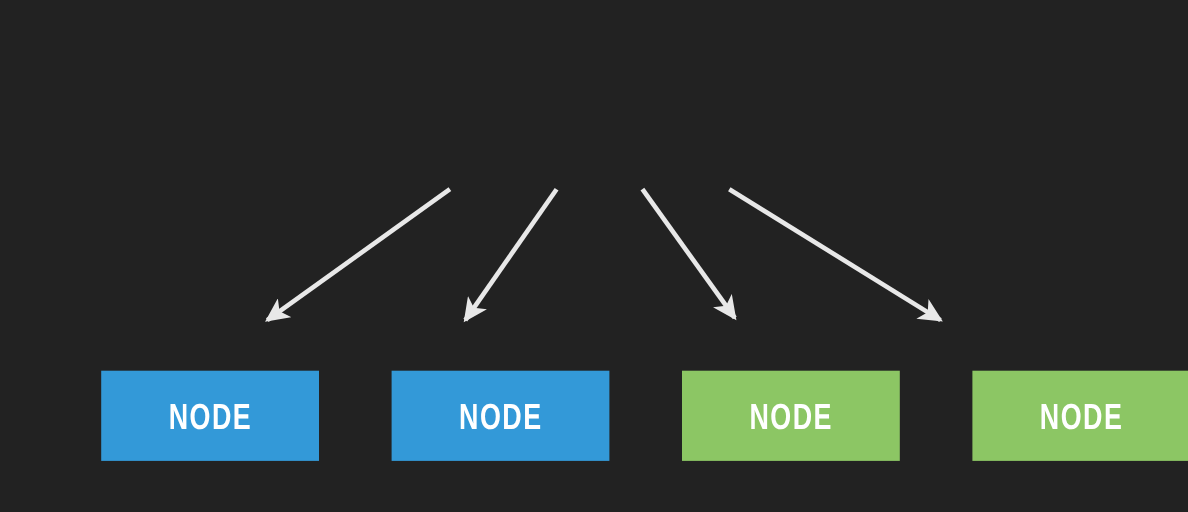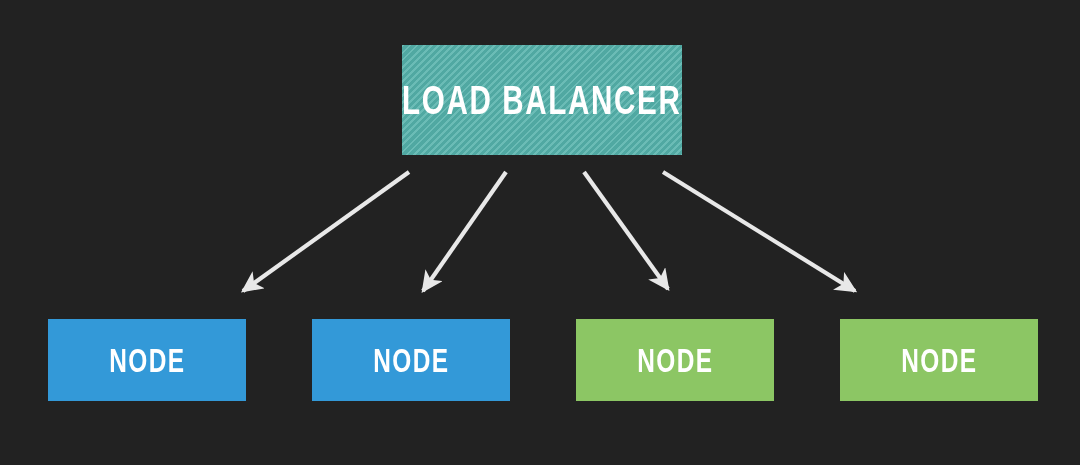--- a/index.html
+++ b/index.html
@@ -55,23 +55,24 @@
         rgba(255,255,255,0.13) 2px,
         rgba(0,0,0,0.055) 2px,
         rgba(0,0,0,0.055) 5px
     );
   }
   #load-balancer .box-label {
     font-size: 40px;
   }
   
   .node-box.node {
-    top: 319px;
+    top: 337px;
     width: 198px;
     height: 82px;
+    margin-left: 44px;
   }
   .node-box.node .box-label {
     font-size: 33px;
   }
   #node-1 { left: 48px;  background-color: #3399d8; }
   #node-2 { left: 312px; background-color: #3399d8; }
   #node-3 { left: 576px; background-color: #8cc664; }
   #node-4 { left: 840px; background-color: #8cc664; }
 </style>
 </head>
@@ -88,23 +89,20 @@
     </defs>
 
     <g stroke="#e8e8e8" stroke-width="4.2" fill="none" stroke-linecap="butt" marker-end="url(#arrowhead)">
       <line x1="409" y1="172" x2="243" y2="291"></line>
       <line x1="506" y1="172" x2="423" y2="291"></line>
       <line x1="584" y1="172" x2="668" y2="289"></line>
       <line x1="663" y1="172" x2="855" y2="291"></line>
     </g>
   </svg>
 
-  <div class="node-box" id="load-balancer">
-    <span class="box-label">LOAD BALANCER</span>
-  </div>
 
   <div class="node-box node" id="node-1">
     <span class="box-label">NODE</span>
   </div>
 
   <div class="node-box node" id="node-2">
     <span class="box-label">NODE</span>
   </div>
 
   <div class="node-box node" id="node-3">

